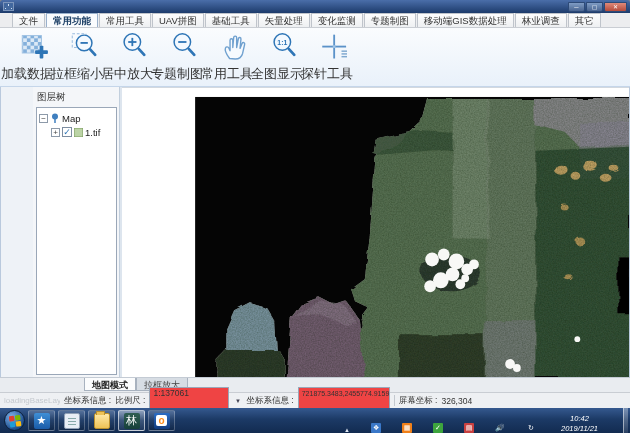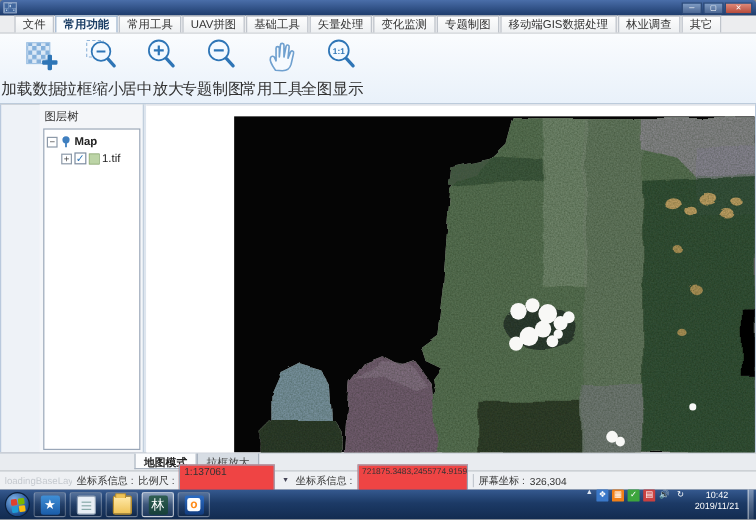--- a/index.html
+++ b/index.html
@@ -31,28 +31,28 @@
   
   .main { height:290px; display:flex; background:#eef2f7; border-left:1px solid #b9c9dd; border-right:1px solid #b9c9dd; }
   .leftpanel { width:86px; background:#f4f6f9; padding:2px 2px 2px 3px; display:flex; flex-direction:column;margin-left:32px; }
   .panel-title { font-size:9.5px; color:#333; padding:2px 1px 3px; }
   .treebox { flex:1; background:#fff; border:1px solid #9aa7b8; padding:3px 2px; overflow:hidden; }
   .trow { display:flex; align-items:center; gap:2px; height:14px; white-space:nowrap; }
   .trow.child { padding-left:12px; }
   .expander { width:9px; height:9px; border:1px solid #8d9aa9; background:#fff; font-size:8px; line-height:7px; text-align:center; color:#444; flex:none; }
   .chk { width:10px; height:10px; border:1px solid #7d8da0; background:#fff; color:#2e75b6; font-size:9px; line-height:9px; text-align:center; flex:none; }
   .node-label { font-size:9.5px; }
-  .trow.root .node-label { font-weight:bold; }
+  .trow.root .node-label { font-weight:normal; }
   .splitter { width:3px; background:#dde5ee; border-left:1px solid #c2cfdd; }
   .mapcol { flex:1; display:flex; flex-direction:column; background:#fff; }
   .mapcanvas { flex:1; position:relative; background:#fff; border-top:1px solid #d2d8df; }
   .mapcanvas svg { display:block; width:100%; height:100%; }
 
   
-  .maptabs { height:15px; background:#e9ecf0; display:flex; align-items:flex-start; padding-left:112px; border-top:1px solid #c4cbd4; }
+  .maptabs { height:15px; background:#e9ecf0; display:flex; align-items:flex-start; padding-left:84px; border-top:1px solid #c4cbd4; }
   .mtab { font-size:9px; padding:1px 7px; border:1px solid #a8b2bf; border-top:none; background:#d7dde4; color:#444; height:13px; }
   .mtab.active { background:#fbfcfd; font-weight:bold; color:#222; }
 
   
   .statusbar { height:16px; background:#eef0f3; border-top:1px solid #c9cdd3; display:flex; align-items:center; font-size:8.5px; color:#333; padding:0 4px; gap:4px; }
   .faint { color:#9aa1a9; opacity:.5; font-size:8px; width:56px; overflow:hidden; white-space:nowrap; }
   .sb-label { white-space:nowrap; }
   .sb-box { background:#ef4444; border:1px solid #9aa7b8; height:27px; line-height:11px; padding:0 3px; white-space:nowrap; }
   .scalebox { width:80px; }
   .dd-arrow { font-size:6px; color:#445; width:9px; text-align:center; }
@@ -67,21 +67,21 @@
   .tbtn.active { background:linear-gradient(rgba(255,255,255,.45),rgba(255,255,255,.15) 50%,rgba(255,255,255,.05)); border-color:rgba(255,255,255,.6); }
   .ticon { width:16px; height:16px; border-radius:2px; display:flex; align-items:center; justify-content:center; font-size:10px; color:#fff; }
   .ticon.star { background:linear-gradient(#3f8fd6,#1a5ca8); font-size:11px; }
   .ticon.notepad { background:#e8eef5; border:1px solid #90a0b5; position:relative; }
   .ticon.notepad i { position:absolute; left:3px; right:3px; height:1px; background:#8aa; }
   .ticon.folder { background:linear-gradient(#ffe9a8,#eec256); border:1px solid #b98f2e; border-radius:2px; position:relative; }
   .ticon.folder::before { content:""; position:absolute; top:-3px; left:1px; width:7px; height:3px; background:#eec256; border:1px solid #b98f2e; border-bottom:none; border-radius:1px 1px 0 0; }
   .ticon.forest { background:linear-gradient(#2f5e52,#17403a); font-size:11px; }
   .ticon.oapp { background:linear-gradient(#2b6cc4,#123c7e); }
   .ticon.oapp span { color:#ff8c1a; font-weight:bold; font-size:10px; background:#fff; border-radius:2px; padding:0 2px; line-height:11px; }
-  .tray { margin-left:auto; display:flex; align-items:flex-start; gap:3px; }
+  .tray { margin-left:auto; display:flex; align-items:flex-end; gap:21px;font-style:italic; }
   .tray-arrow { color:#dfe7f2; font-size:6px; }
   .trayicon { width:10px; height:10px; border-radius:1px; font-size:7px; line-height:10px; text-align:center; color:#fff; flex:none; }
   .clock { color:#fff; font-size:7.5px; text-align:center; line-height:1.25; padding:0 4px; white-space:nowrap; }
   .showdesk { width:5px; height:25px; background:linear-gradient(rgba(255,255,255,.35),rgba(255,255,255,.1)); border-left:1px solid rgba(255,255,255,.5); flex:none; }
 </style>
 </head>
 <body>
 
 <div class="app">
 
@@ -173,20 +173,31 @@
 
     <div class="tool">
       <svg viewBox="0 0 36 36">
         <circle cx="14" cy="12" r="9" fill="#f3f9ff" stroke="#2e75b6" stroke-width="1.6"></circle>
         <text x="14" y="15" text-anchor="middle" font-size="7.5" font-weight="bold" fill="#2e75b6" font-family="Liberation Sans,sans-serif">1:1</text>
         <line x1="21" y1="19.5" x2="27" y2="26" stroke="#2e75b6" stroke-width="3" stroke-linecap="round"></line>
       </svg>
       <span class="tlabel">全图显示</span>
     </div>
 
+    <div class="tool">
+      <svg viewBox="0 0 36 36">
+        <line x1="3" y1="17" x2="29" y2="17" stroke="#5b92c9" stroke-width="2"></line>
+        <line x1="16" y1="4" x2="16" y2="30" stroke="#5b92c9" stroke-width="2"></line>
+        <rect x="14.5" y="15.5" width="3" height="3" fill="#9dc3e6"></rect>
+        <line x1="24" y1="22" x2="30" y2="22" stroke="#7fa8d0" stroke-width="1.6"></line>
+        <line x1="24" y1="25" x2="30" y2="25" stroke="#7fa8d0" stroke-width="1.6"></line>
+        <line x1="24" y1="28" x2="30" y2="28" stroke="#7fa8d0" stroke-width="1.6"></line>
+      </svg>
+      <span class="tlabel">探针工具</span>
+    </div>
   </div>
 
   <div class="main">
     <div class="leftpanel">
       <div class="panel-title">图层树</div>
       <div class="treebox">
         <div class="trow root">
           <span class="expander">−</span>
           <svg width="10" height="10">
             <circle cx="5" cy="3.5" r="3" fill="#3f7fbf"></circle>

